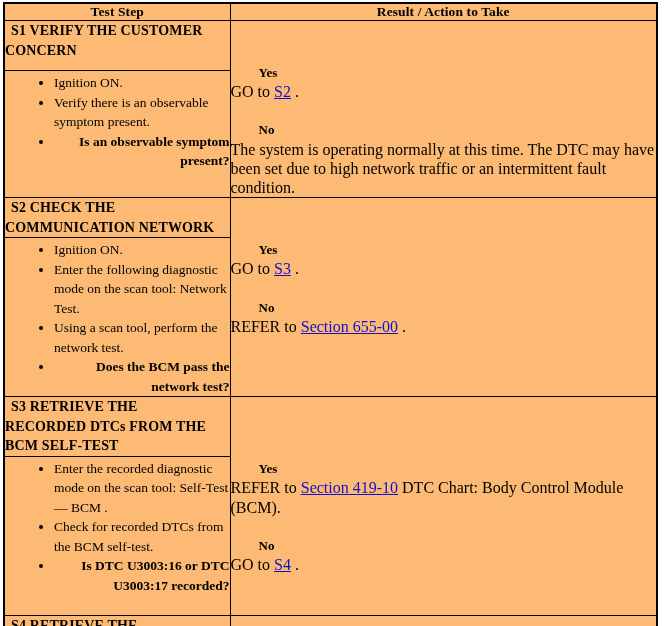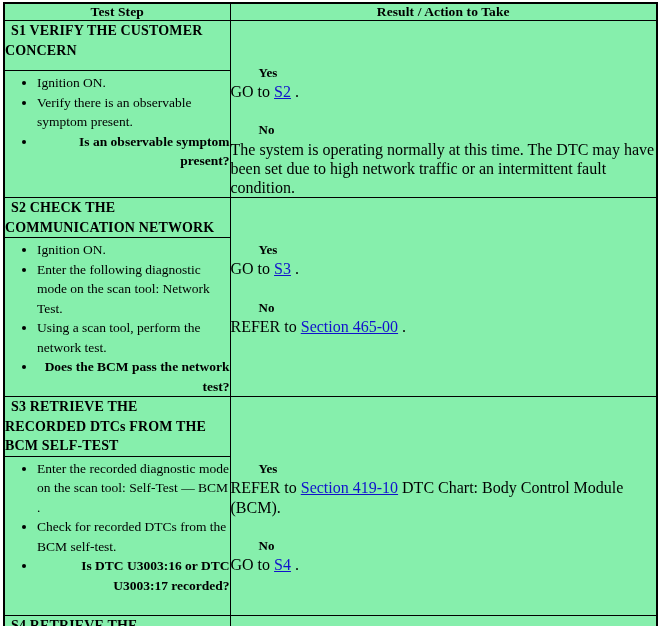--- a/index.html
+++ b/index.html
@@ -27,21 +27,21 @@
     border-collapse: collapse;
     width: 655px;
     table-layout: fixed;
     background: #ffffff;
   }
 
   table.diag td, table.diag th {
     border: 1px solid #000000;
     vertical-align: top;
     padding: 0;
-    background: #86efac;
+    background: #fdba74;
   }
 
   
   table.diag {
     border: 2px solid #000000;
   }
 
   col.c1 { width: 226px; }
   col.c2 { width: 427px; }
 
@@ -73,21 +73,21 @@
   }
 
   td.result {
     padding: 0 6px 4px 5px;
     font-size: 13.5px;
     line-height: 19.2px;
   }
 
   ul.steps {
     margin: 2px 0 0 0;
-    padding-left: 32px;
+    padding-left: 49px;
     list-style-type: disc;
   }
   ul.steps li {
     margin: 0 0 0 0;
     padding: 0;
     font-size: 13.5px;
     line-height: 19.5px;
   }
   ul.steps li.bold {
     font-weight: bold;
@@ -165,21 +165,21 @@
         </td>
         <td class="result blank" rowspan="2">
           <div style="height:42px"></div>
           <div class="res-block">
             <div class="res-label">Yes</div>
             <div class="res-text"><span>GO to </span><a href="#" class="xref">S3</a><span> .</span></div>
           </div>
           <div class="gap"></div>
           <div class="res-block">
             <div class="res-label">No</div>
-            <div class="res-text"><span>REFER to </span><a href="#" class="xref">Section 465-00</a><span> .</span></div>
+            <div class="res-text"><span>REFER to </span><a href="#" class="xref">Section 655-00</a><span> .</span></div>
           </div>
         </td>
       </tr>
       <tr>
         <td class="step-body">
           <ul class="steps">
             <li>Ignition ON.</li>
             <li>Enter the following diagnostic mode on the scan tool: Network Test.</li>
             <li>Using a scan tool, perform the network test.</li>
             <li class="bold">Does the BCM pass the network test?</li>

